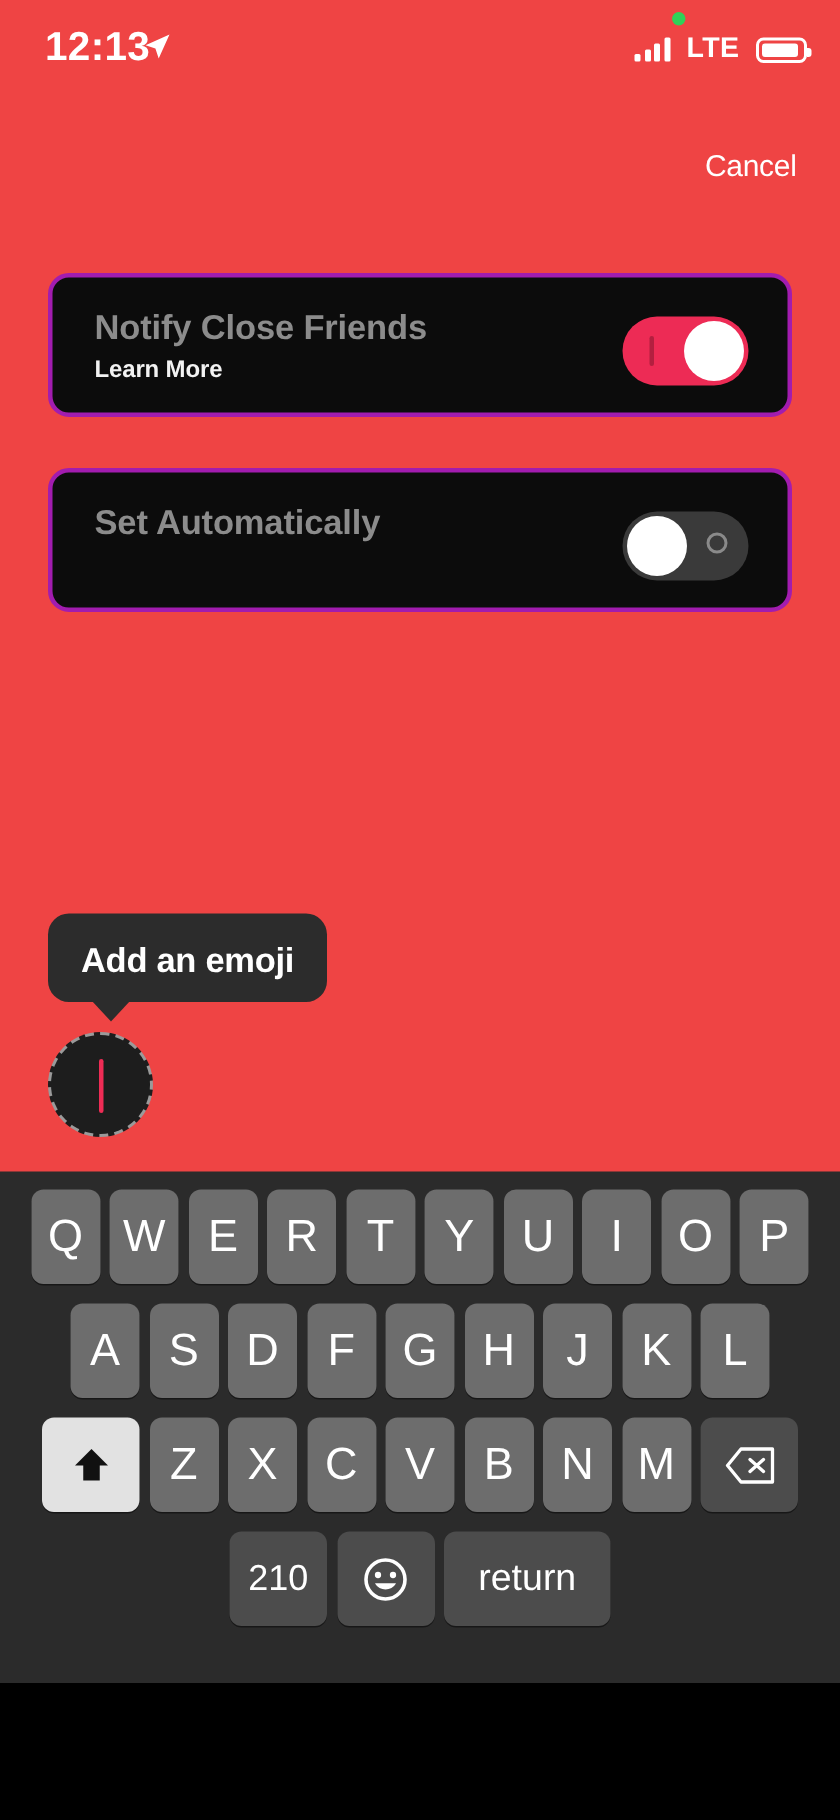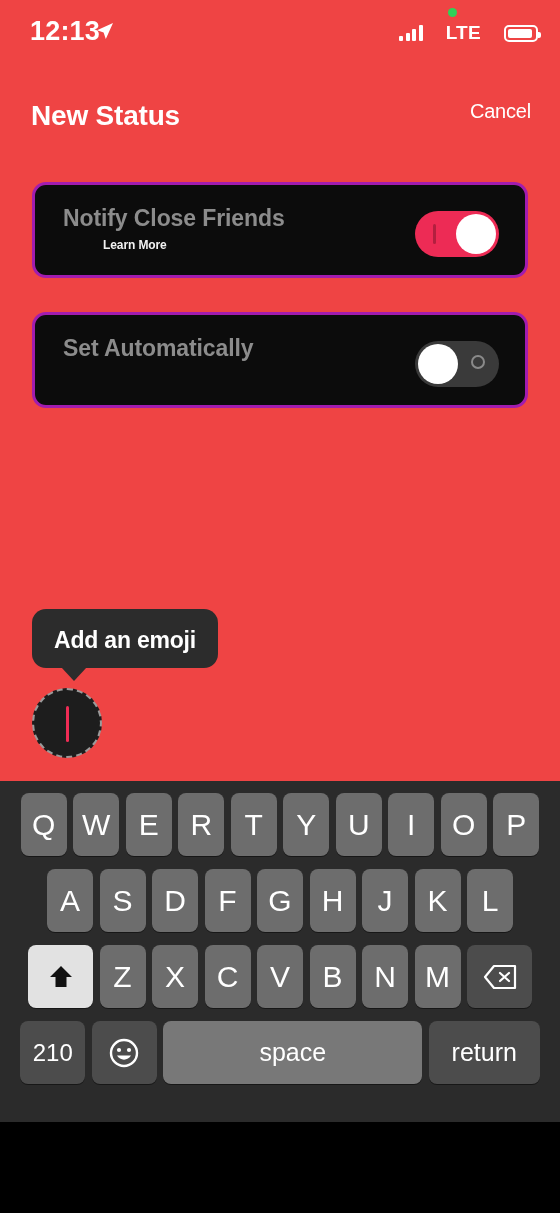--- a/index.html
+++ b/index.html
@@ -43,21 +43,21 @@
     left: 448px; top: 8px;
     width: 9px; height: 9px;
     border-radius: 50%;
     background: #30d158;
   }
   .status-right {
     position: absolute;
     right: 22px; top: 22px;
     display: flex;
     align-items: center;
-    gap: 23px;
+    gap: 11px;
   }
   .bars {
     display: flex;
     align-items: flex-end;
     gap: 2.5px;
     height: 16px;
   }
   .bars i { display:block; width: 4px; background: #ffffff; border-radius: 1px; }
   .bars i:nth-child(1){ height: 5px; }
   .bars i:nth-child(2){ height: 8px; }
@@ -136,24 +136,23 @@
     left: 28px; top: 20px;
     color: #8c8c8c;
     font-size: 23px;
     font-weight: bold;
     letter-spacing: -0.1px;
   }
   .card-sub {
     position: absolute;
     left: 28px; top: 53px;
     color: #f2f2f2;
-    font-size: 12px;
+    font-size: 16px;
     font-weight: bold;
     letter-spacing: -0.1px;
-    margin-left: 40px;
   }
 
   
   .toggle {
     position: absolute;
     right: 26px; top: 26px;
     width: 84px; height: 46px;
     border-radius: 23px;
     cursor: pointer;
   }
@@ -367,21 +366,20 @@
           <i></i>
         </div>
       <div class="lte">LTE</div>
       <div class="battery">
           <i></i>
         </div>
     </div>
   </div>
 
   <div class="header">
-    <div class="header-title">New Status</div>
     <div class="header-cancel">Cancel</div>
   </div>
 
   <div id="card-notify" class="card">
     <div class="card-title">Notify Close Friends</div>
     <div class="card-sub">Learn More</div>
     <div class="toggle on">
       <div class="mark-one"></div>
       <div class="knob"></div>
     </div>
@@ -453,21 +451,20 @@
     <div id="kb-row-4" class="kb-row">
       <div class="key num">210</div>
       <div class="key emoji">
         <svg width="30" height="30" viewBox="0 0 30 30">
           <circle cx="15" cy="15" r="13" fill="none" stroke="#ffffff" stroke-width="2.4"></circle>
           <circle cx="10" cy="12" r="2.1" fill="#ffffff"></circle>
           <circle cx="20" cy="12" r="2.1" fill="#ffffff"></circle>
           <path d="M8 17.5 C11 23, 19 23, 22 17.5 Z" fill="#ffffff"></path>
         </svg>
       </div>
-      <div class="key space">space</div>
       <div class="key return">return</div>
     </div>
   </div>
 
   <div class="bottom-bar">
     <div class="globe-btn">
       <svg width="46" height="46" viewBox="0 0 46 46">
         <circle cx="23" cy="23" r="20" fill="none" stroke="#ffffff" stroke-width="2.6"></circle>
         <ellipse cx="23" cy="23" rx="9" ry="20" fill="none" stroke="#ffffff" stroke-width="2.4"></ellipse>
         <line x1="3" y1="23" x2="43" y2="23" stroke="#ffffff" stroke-width="2.4"></line>

